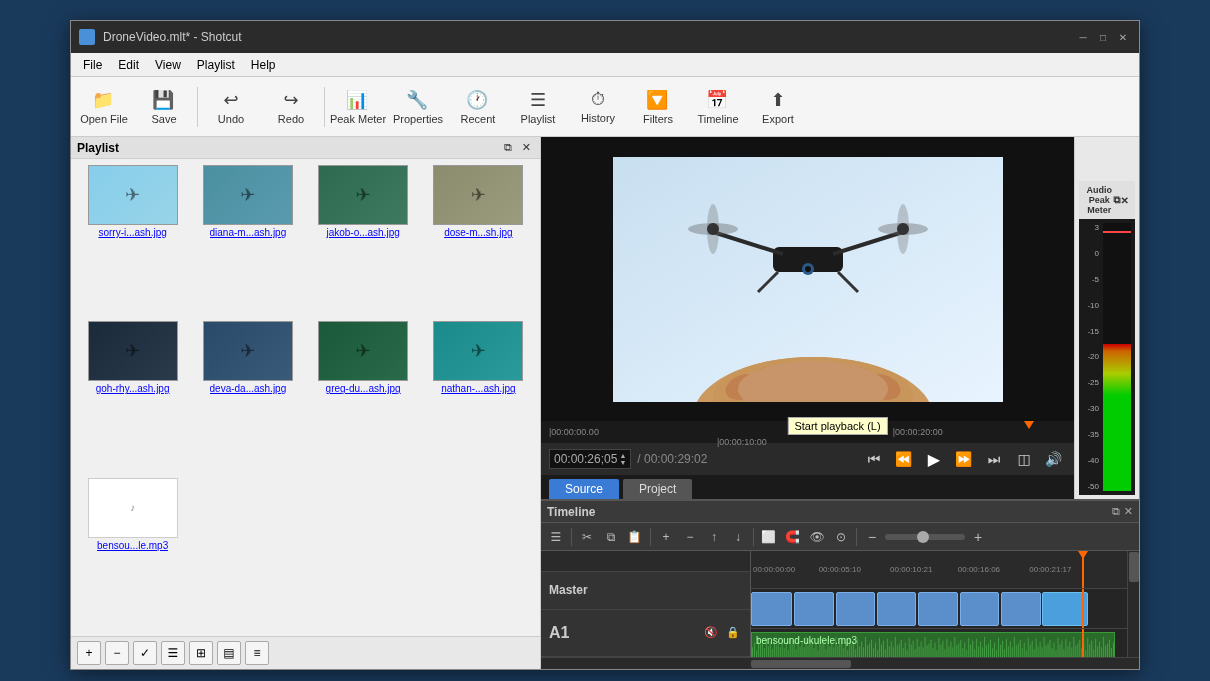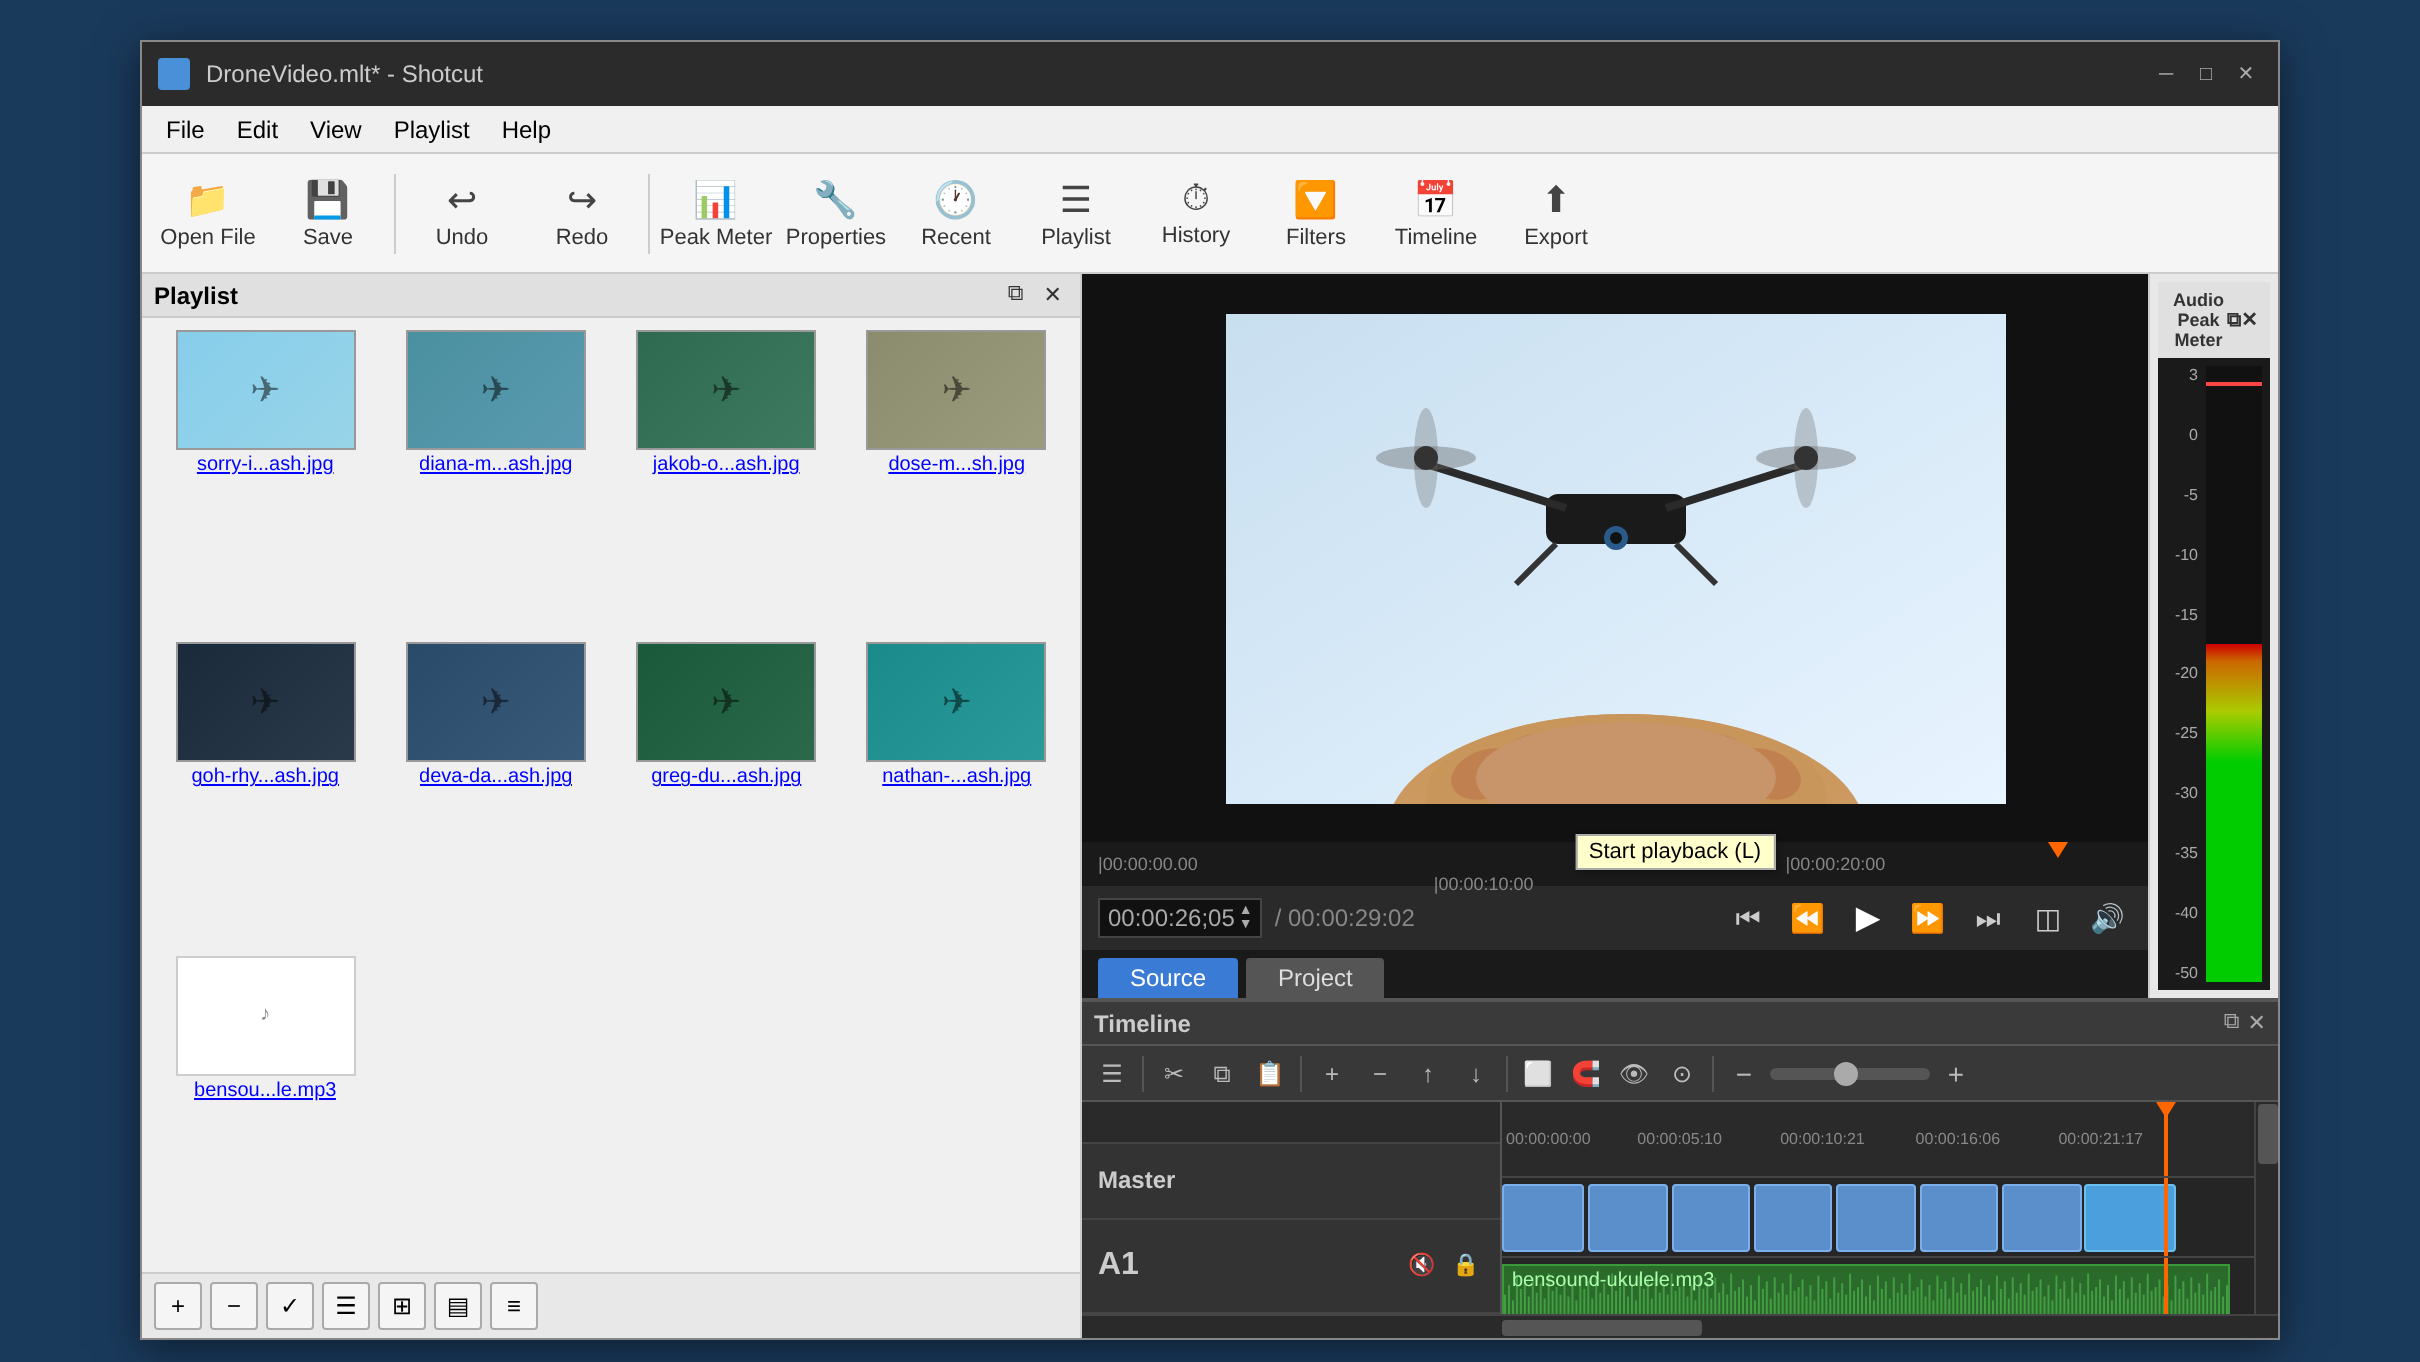--- a/index.html
+++ b/index.html
@@ -222,20 +222,21 @@
       padding: 4px;
     }
     #audio-meter-title {
       font-size: 9px;
       color: #aaa;
       text-align: center;
       background: #e0e0e0;
       color: #333;
       padding: 2px;
       font-weight: bold;
+      margin-top: 40px;
     }
     .tl-tool-btn {
       width: 22px; height: 22px;
       display: flex; align-items: center; justify-content: center;
       cursor: pointer;
       color: #bbb;
       font-size: 12px;
       background: transparent;
       border: none;
     }

